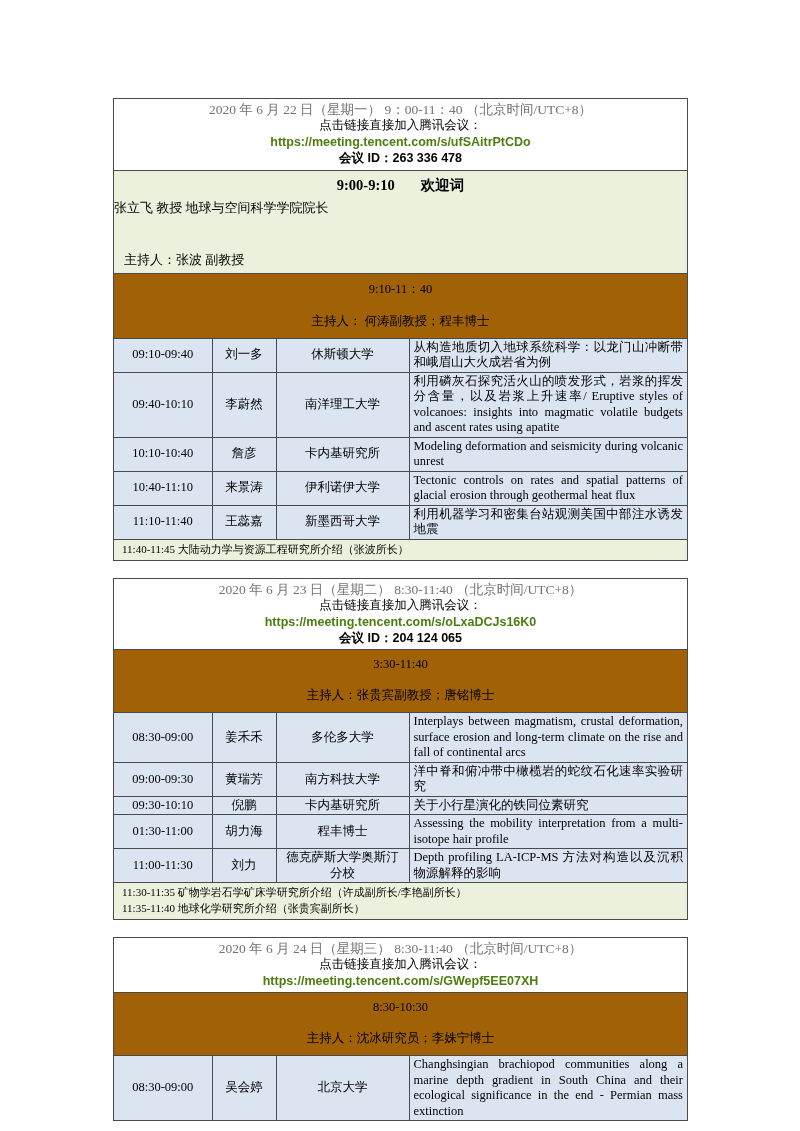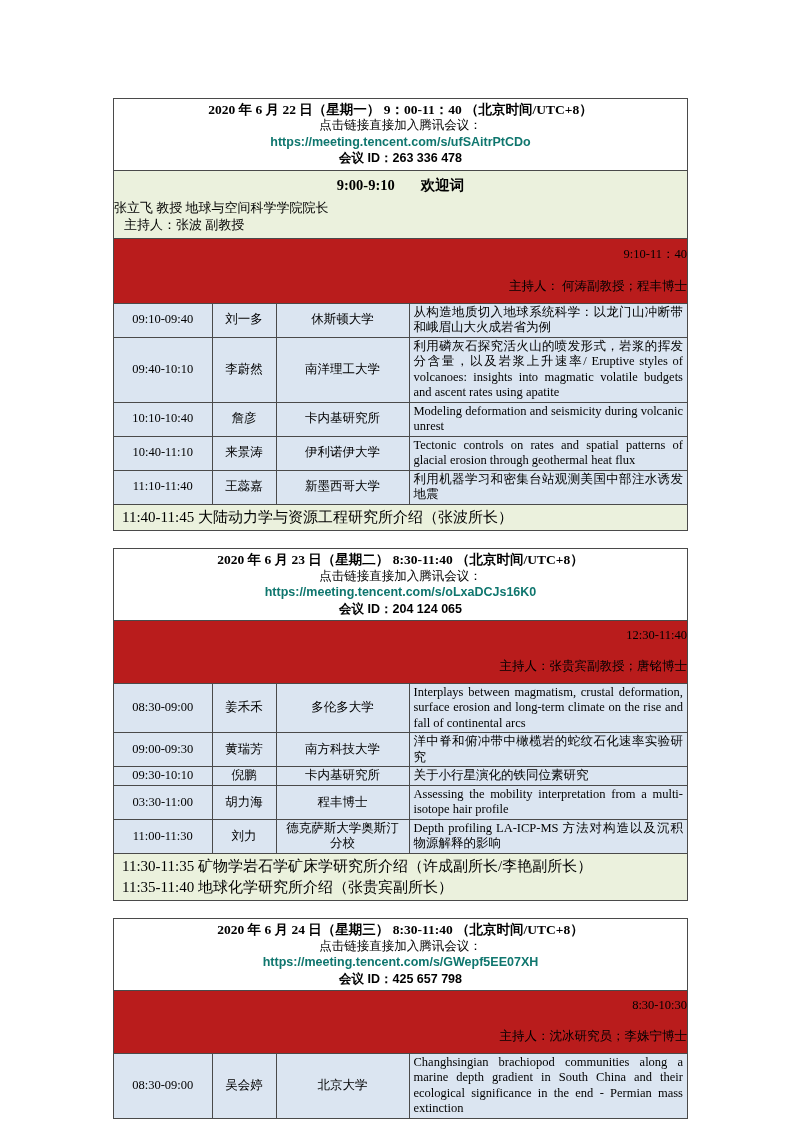--- a/index.html
+++ b/index.html
@@ -14,48 +14,48 @@
     width:575px;box-sizing:border-box;
     border:1px solid #4a4a4a;
     margin-bottom:17px;
     background:#fff;
   }
   .day-block:last-child{margin-bottom:0;}
 
   
   .block-header{text-align:center;padding:3px 4px 3px;}
   .date-line{
-    color:#000000;font-weight:bold;font-size:13.5px;line-height:1.22;
+    color:#737373;font-weight:normal;font-size:13.5px;line-height:1.22;
     font-family:"Liberation Serif","DejaVu Serif",serif;
   }
   .join-line{
     font-weight:normal;font-size:12.5px;line-height:1.25;
     font-family:"Liberation Sans","DejaVu Sans",sans-serif;
   }
   .link-line{
     display:block;font-weight:bold;font-size:12.5px;line-height:1.3;
     font-family:"Liberation Sans","DejaVu Sans",sans-serif;
-    color:#0f766e;text-decoration:none;cursor:pointer;
+    color:#4d7c0f;text-decoration:none;cursor:pointer;
   }
   .id-line{
     font-weight:bold;font-size:12.5px;line-height:1.3;
     font-family:"Liberation Sans","DejaVu Sans",sans-serif;
   }
 
   
   .welcome{background:#ebf1dd;border-top:1px solid #4a4a4a;padding:2px 0 4px;}
   .welcome-title{text-align:center;font-weight:bold;font-size:14.5px;padding:3px 16px 4px;}
   .welcome-title .gap{display:inline-block;width:26px;}
   .welcome-line{font-size:13px;line-height:1.35;padding-left:0;}
-  .welcome-line:last-child{padding-left:10px;}
+  .welcome-line:last-child{padding-left:10px;margin-top:35px;}
 
   
   .session-head{
-    background:#b91c1c;border-top:1px solid #4a4a4a;
-    text-align:right;font-size:12.5px;
+    background:#a16207;border-top:1px solid #4a4a4a;
+    text-align:center;font-size:12.5px;
     padding:7px 0 8px;
   }
   .session-time{margin-bottom:15px;}
 
   
   table.talks{
     border-collapse:collapse;width:100%;table-layout:fixed;
     background:#dbe5f1;font-size:12.5px;
     border-top:1px solid #4a4a4a;
   }
@@ -66,21 +66,21 @@
   table.talks td:first-child{border-left:none;}
   table.talks td:last-child{border-right:none;margin-top:35px;}
   table.talks tr:first-child td{border-top:none;}
   table.talks tr:last-child td{border-bottom:none;}
   td.c-time,td.c-name,td.c-affil{text-align:center;}
   td.c-title{text-align:justify;}
 
   
   .block-footer{
     background:#ebf1dd;border-top:1px solid #4a4a4a;
-    font-size:15px;line-height:1.38;padding:2px 8px 3px;
+    font-size:11px;line-height:1.38;padding:2px 8px 3px;
   }
 </style>
 </head>
 <body>
 
 <main class="page">
     <section class="day-block">
       <header class="block-header">
         <div class="date-line">2020 年 6 月 22 日（星期一）  9：00-11：40  （北京时间/UTC+8）</div>
         <div class="join-line">点击链接直接加入腾讯会议：</div>
@@ -141,21 +141,21 @@
       </div>
     </section>
     <section class="day-block">
       <header class="block-header">
         <div class="date-line">2020 年 6 月 23 日（星期二）  8:30-11:40  （北京时间/UTC+8）</div>
         <div class="join-line">点击链接直接加入腾讯会议：</div>
         <a class="link-line">https://meeting.tencent.com/s/oLxaDCJs16K0</a>
         <div class="id-line">会议  ID：204 124 065</div>
       </header>
       <div class="session-head">
-        <div class="session-time">12:30-11:40</div>
+        <div class="session-time">3:30-11:40</div>
         <div class="session-hosts">主持人：张贵宾副教授；唐铭博士</div>
       </div>
       <table class="talks">
         <colgroup>
           <col style="width: 98px;">
           <col style="width: 64px;">
           <col style="width: 133px;">
           <col>
         </colgroup>
         <tbody>
@@ -171,21 +171,21 @@
             <td class="c-affil">南方科技大学</td>
             <td class="c-title">洋中脊和俯冲带中橄榄岩的蛇纹石化速率实验研究</td>
           </tr>
           <tr>
             <td class="c-time">09:30-10:10</td>
             <td class="c-name">倪鹏</td>
             <td class="c-affil">卡内基研究所</td>
             <td class="c-title">关于小行星演化的铁同位素研究</td>
           </tr>
           <tr>
-            <td class="c-time">03:30-11:00</td>
+            <td class="c-time">01:30-11:00</td>
             <td class="c-name">胡力海</td>
             <td class="c-affil">程丰博士</td>
             <td class="c-title">Assessing the mobility interpretation from a multi-isotope hair profile</td>
           </tr>
           <tr>
             <td class="c-time">11:00-11:30</td>
             <td class="c-name">刘力</td>
             <td class="c-affil">德克萨斯大学奥斯汀分校</td>
             <td class="c-title">Depth profiling LA-ICP-MS 方法对构造以及沉积物源解释的影响</td>
           </tr>
@@ -194,21 +194,20 @@
       <div class="block-footer">
         <div class="footer-line">11:30-11:35 矿物学岩石学矿床学研究所介绍（许成副所长/李艳副所长）</div>
         <div class="footer-line">11:35-11:40 地球化学研究所介绍（张贵宾副所长）</div>
       </div>
     </section>
     <section class="day-block">
       <header class="block-header">
         <div class="date-line">2020 年 6 月 24 日（星期三）  8:30-11:40  （北京时间/UTC+8）</div>
         <div class="join-line">点击链接直接加入腾讯会议：</div>
         <a class="link-line">https://meeting.tencent.com/s/GWepf5EE07XH</a>
-        <div class="id-line">会议  ID：425 657 798</div>
       </header>
       <div class="session-head">
         <div class="session-time">8:30-10:30</div>
         <div class="session-hosts">主持人：沈冰研究员；李姝宁博士</div>
       </div>
       <table class="talks">
         <colgroup>
           <col style="width: 98px;">
           <col style="width: 64px;">
           <col style="width: 133px;">

